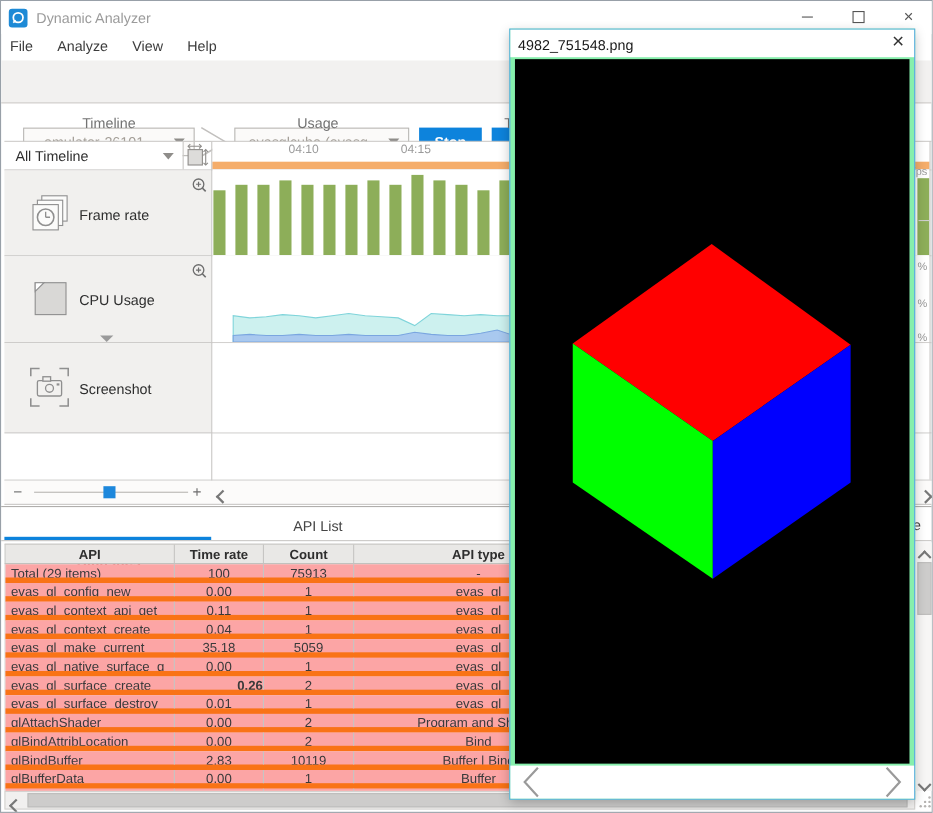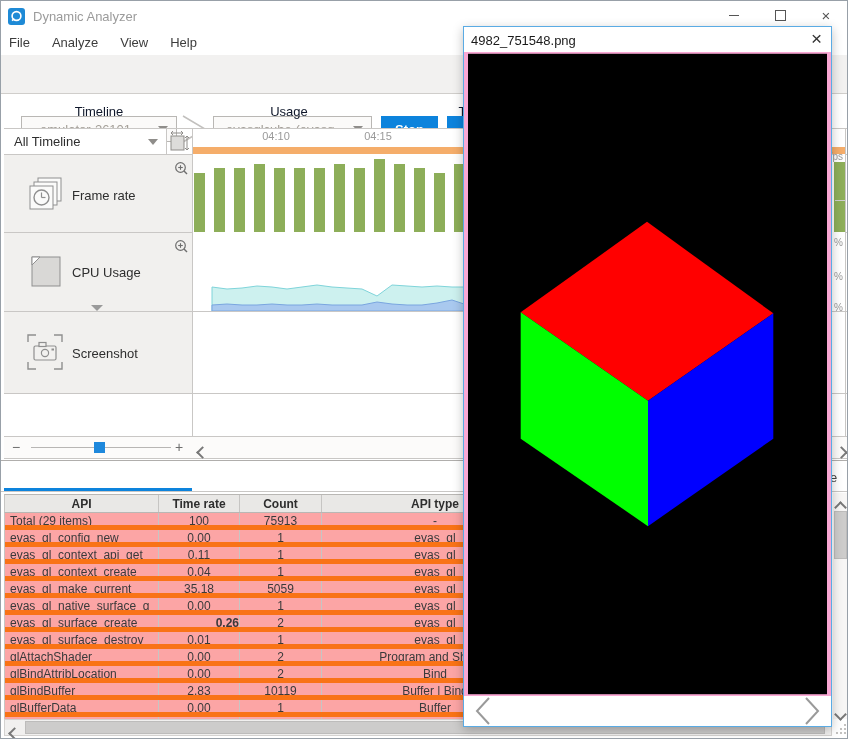--- a/index.html
+++ b/index.html
@@ -11,21 +11,21 @@
   
   .chev{display:inline-block;width:7px;height:7px;border-left:2px solid #787878;border-bottom:2px solid #787878;}
   .chev.l{transform:rotate(45deg);} .chev.r{transform:rotate(225deg);}
   .chev.u{transform:rotate(135deg);} .chev.d{transform:rotate(-45deg);}
   
   .win-ctl{width:14px;height:14px;display:flex;align-items:center;justify-content:center;color:#555;font-size:13px;}
   .menu-item{display:inline-block;margin-right:22px;font-size:13px;color:#3c3c3c;cursor:default;}
   .dd{position:absolute;top:61px;height:26px;background:#fbfaf9;border:1px solid #b9b7b4;box-sizing:border-box;
       display:flex;align-items:center;font-size:13px;color:#a39e97;}
   .dd .caret{width:0;height:0;border-left:5px solid transparent;border-right:5px solid transparent;border-top:6px solid #8f8d8a;margin-left:auto;margin-right:8px;}
-  .page-tab{width:190px;text-align:center;font-size:13px;color:#0f172a;}
+  .page-tab{width:190px;text-align:center;font-size:13px;color:#737373;}
   .rowlabel{font-size:13px;color:#2e2e2e;}
   .axis-label{position:absolute;width:44px;text-align:right;font-size:10px;color:#9a9a9a;}
   .tick{position:absolute;width:1px;height:4px;background:#b4b2b0;top:141px;}
   .ruler-label{position:absolute;top:129px;width:52px;text-align:center;font-size:11px;color:#9a9a9a;}
   .bar{position:absolute;bottom:0;background:#8dae59;}
   
   .btab{width:190px;text-align:center;font-size:13px;color:#454545;padding-top:8px;box-sizing:border-box;height:28px;}
   .btab.active{color:#b91c1c;font-weight:bold;margin-top:32px;}
   
   .trow{display:flex;height:17px;background:#fca5a5;border-bottom:5px solid #f97316;box-sizing:border-box;}
@@ -286,20 +286,21 @@
     <div class="abs" style="left:90px;top:5px;width:11px;height:11px;background:#1e88dc;"></div>
     <span class="abs" style="left:171px;top:2px;font-size:14px;color:#6e6e6e;">+</span>
     <div class="abs" style="left:194px;top:6px;"><span class="chev l"></span></div>
     <div class="abs" style="left:833px;top:6px;"><span class="chev r"></span></div>
   </div>
 
   <div class="hline" style="left:0;top:459px;width:846px;background:#b0aeac;"></div>
 
   <div class="abs" style="left:3px;top:462px;width:843px;height:28px;display:flex;" id="bottom-tabs">
       <div class="btab active">Statistics</div>
+      <div class="btab">API List</div>
     </div>
   <div class="abs" style="left:3px;top:487px;width:188px;height:3px;background:#0d83dc;"></div>
   <div class="hline" style="left:0;top:490px;width:846px;"></div>
   <span class="abs" style="left:829px;top:469px;font-size:13px;color:#454545;">e</span>
 
   <div class="abs" style="left:3px;top:493px;width:560px;height:225px;overflow:hidden;">
     <div class="thead" id="table-head" style="border-left:1px solid #c6c5c3;">
         <div class="c" style="width: 154px;">API</div>
         <div class="c" style="width: 81px;">Time rate</div>
         <div class="c" style="width: 82px;">Count</div>
@@ -400,21 +401,21 @@
 
   <svg class="abs" style="left:834px;top:722px;" width="12" height="12" viewBox="0 0 12 12">
     <circle cx="10" cy="2" r="1.1" fill="#b5b3b1"></circle>
       <circle cx="6" cy="6" r="1.1" fill="#b5b3b1"></circle>
       <circle cx="10" cy="6" r="1.1" fill="#b5b3b1"></circle>
     <circle cx="2" cy="10" r="1.1" fill="#b5b3b1"></circle>
       <circle cx="6" cy="10" r="1.1" fill="#b5b3b1"></circle>
       <circle cx="10" cy="10" r="1.1" fill="#b5b3b1"></circle>
   </svg>
 
-  <div class="abs" style="left:462px;top:25px;width:369px;height:701px;background:#f9a8d4;border:1px solid #5aabe4;box-sizing:border-box;box-shadow:0 3px 10px rgba(0,0,0,0.25);z-index:10;">
+  <div class="abs" style="left:462px;top:25px;width:369px;height:701px;background:#86efac;border:1px solid #5aabe4;box-sizing:border-box;box-shadow:0 3px 10px rgba(0,0,0,0.25);z-index:10;">
     <div class="abs" style="left:0;top:0;width:100%;height:25px;background:#fff;">
       <span class="abs" style="left:7px;top:6px;font-size:13px;color:#1a1a1a;">4982_751548.png</span>
       <span class="abs" style="right:9px;top:1px;font-size:19px;color:#333;">×</span>
     </div>
     <div class="abs" id="image-area" style="left:4px;top:25px;width:359px;height:644px;">
       <svg id="cube-svg" width="359" height="644" viewBox="0 0 361 644">
           <rect x="0" y="0" width="361" height="644" fill="#000000"></rect>
           <polygon points="180,169 53,260 181,349 307,261" fill="#ff0000"></polygon>
           <polygon points="53,260 181,349 181,475 53,387" fill="#00ff00"></polygon>
           <polygon points="307,261 181,349 181,475 307,387" fill="#0000ff"></polygon>

